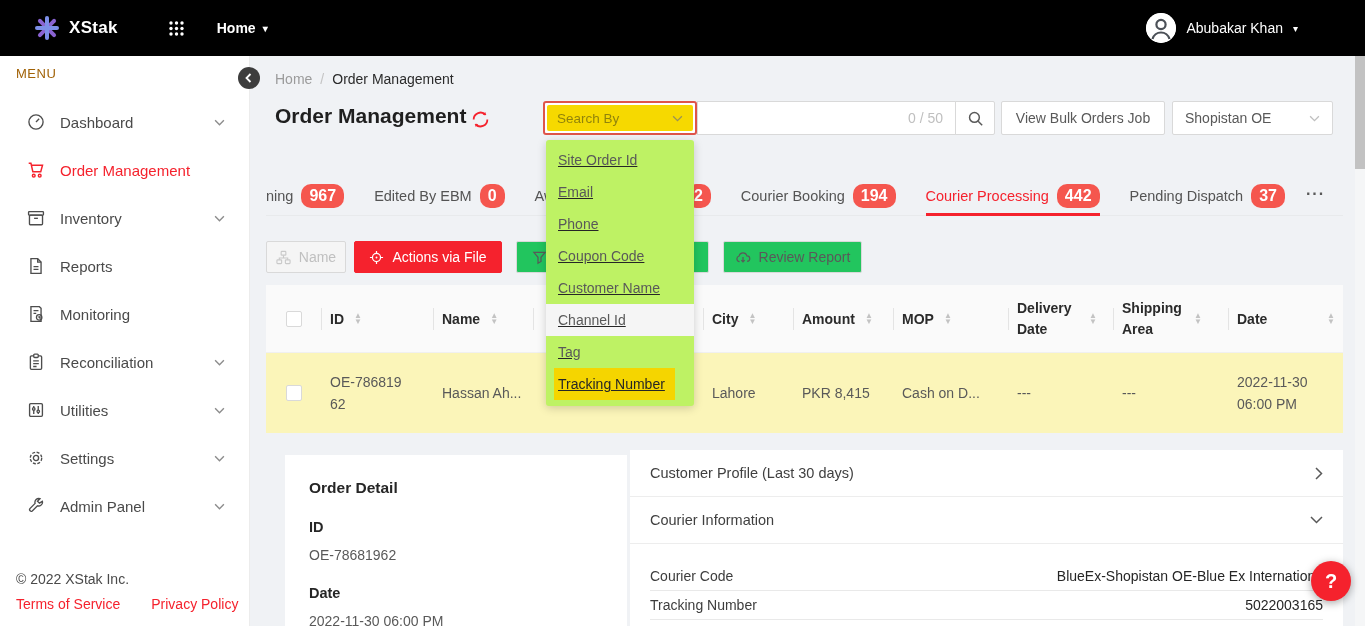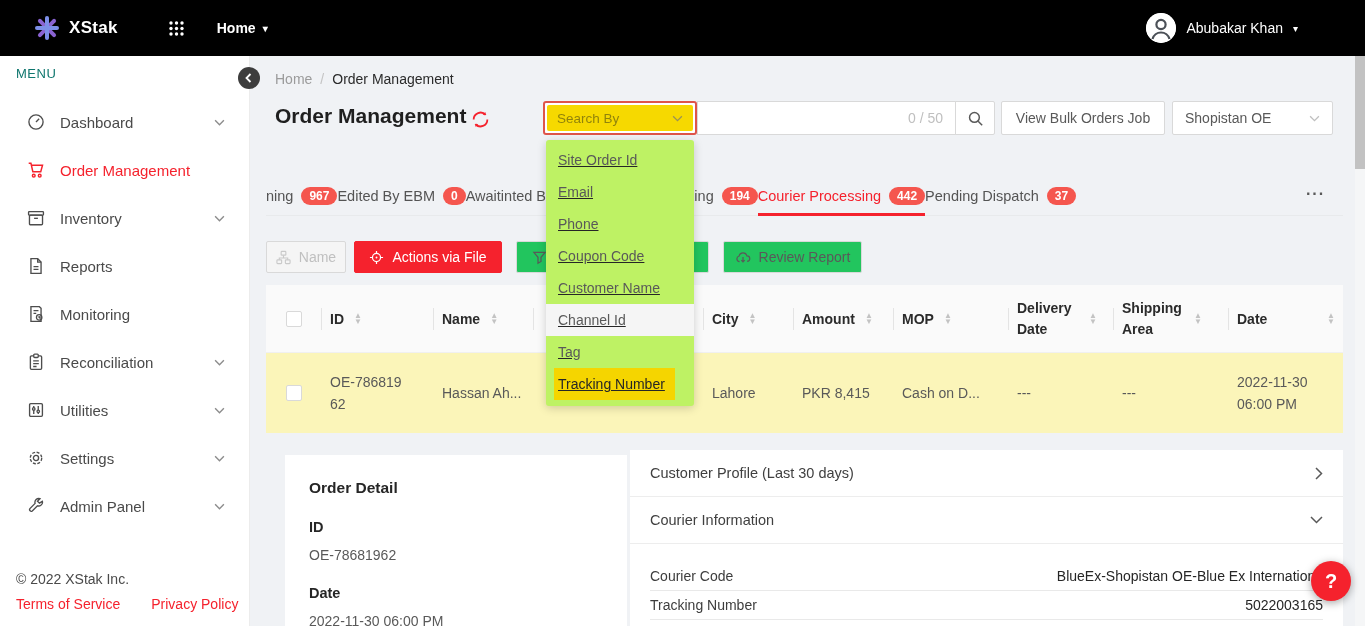--- a/index.html
+++ b/index.html
@@ -13,21 +13,21 @@
   .brand-name { color:#fff; font-size:17px; font-weight:700; letter-spacing:.3px; }
   .grid-btn { margin-left:50px; display:flex; align-items:center; cursor:pointer; }
   .nav-home { margin-left:32px; display:flex; align-items:center; gap:7px; color:#fff; font-size:14px; font-weight:700; cursor:pointer; }
   .caret { font-size:10px; color:#fff; }
   .topbar-right { margin-left:auto; display:flex; align-items:center; gap:10px; cursor:pointer; }
   .avatar { width:30px; height:30px; border-radius:50%; background:#fff; display:flex; align-items:flex-end; justify-content:center; overflow:hidden; }
   .user-name { color:#fff; font-size:14px; }
 
   
   .sidebar { position:absolute; left:0; top:56px; width:250px; height:570px; background:#fff; border-right:1px solid #ececec; }
-  .menu-label { position:absolute; left:16px; top:10px; font-size:13px; color:#0f766e; letter-spacing:.5px; }
+  .menu-label { position:absolute; left:16px; top:10px; font-size:13px; color:#a16207; letter-spacing:.5px; }
   .nav { position:absolute; left:0; top:42px; width:100%; }
   .nav-item { height:48px; display:flex; align-items:center; padding:0 24px 0 27px; cursor:pointer; font-size:15px; color:#4a4a4a; }
   .nav-item .nicon { width:18px; height:18px; margin-right:15px; flex:0 0 auto; display:flex; align-items:center; }
   .nav-item .chev { margin-left:auto; }
   .nav-item.active { color:#f5222d; }
   .sb-footer { position:absolute; left:16px; bottom:14px; font-size:14px; }
   .sb-copy { color:#4a4a4a; }
   .sb-links { margin-top:9px; display:flex; gap:31px; }
   .sb-links span { color:#f5222d; cursor:pointer; }
 
@@ -48,25 +48,25 @@
   .search-input { position:absolute; left:697px; top:101px; width:259px; height:34px; background:#fff; border:1px solid #d9d9d9; display:flex; align-items:center; }
   .search-input input { flex:1; border:none; outline:none; height:100%; padding:0 8px; font-size:14px; font-family:inherit; }
   .counter { padding-right:12px; color:#bfbfbf; font-size:14px; }
   .search-btn { position:absolute; left:955px; top:101px; width:40px; height:34px; background:#fff; border:1px solid #d9d9d9; border-radius:0 2px 2px 0; display:flex; align-items:center; justify-content:center; cursor:pointer; }
   .bulk-jobs-btn { position:absolute; left:1001px; top:101px; width:164px; height:34px; background:#fff; border:1px solid #d9d9d9; border-radius:2px; display:flex; align-items:center; justify-content:center; font-size:14px; color:#595959; cursor:pointer; }
   .store-select { position:absolute; left:1172px; top:101px; width:161px; height:34px; background:#fff; border:1px solid #d9d9d9; border-radius:2px; display:flex; align-items:center; padding:0 12px; font-size:14px; color:#595959; cursor:pointer; }
   .store-select .sel-caret { margin-left:auto; }
 
   
   .tabsrow { position:absolute; left:266px; top:176px; width:1077px; height:40px; border-bottom:1px solid #e8eaec; }
-  .tabstrip { position:absolute; left:0; top:0; width:1042px; height:40px; display:flex; overflow:hidden; }
+  .tabstrip { position:absolute; left:0; top:0; width:1042px; height:40px; display:flex; gap:30px; overflow:hidden; }
   .tab { position:relative; height:40px; display:flex; align-items:center; gap:8px; font-size:14.5px; color:#545454; white-space:nowrap; cursor:pointer; flex:0 0 auto; }
   .tab.active { color:#f5222d; font-weight:500; }
   .tab.active::after { content:''; position:absolute; left:0; right:0; bottom:0; height:3px; background:#f5222d; }
-  .badge { background:#f5564e; color:#fff; font-size:12px; font-weight:700; border-radius:10px; padding:2px 8px; line-height:1.2; }
+  .badge { background:#f5564e; color:#fff; font-size:16px; font-weight:700; border-radius:10px; padding:2px 8px; line-height:1.2; }
   .more-tabs { position:absolute; right:18px; top:9px; color:#595959; font-size:16px; font-weight:700; letter-spacing:1px; cursor:pointer; }
 
   
   .toolbar { position:absolute; left:266px; top:241px; height:32px; display:flex; }
   .btn { height:32px; display:flex; align-items:center; justify-content:center; gap:8px; border-radius:2px; font-size:14px; cursor:pointer; border:1px solid #d9d9d9; background:#22c55e; color:#595959; }
   .btn-bulk { width:80px; background:#f5f5f5; color:#c0c0c0; cursor:not-allowed; }
   .btn-actions { width:148px; margin-left:8px; background:#f5222d; border-color:#f5222d; color:#fff; }
   .btn-filter { width:193px; margin-left:14px; justify-content:flex-start; padding-left:15px; }
   .btn-review { width:139px; margin-left:14px; }
 

